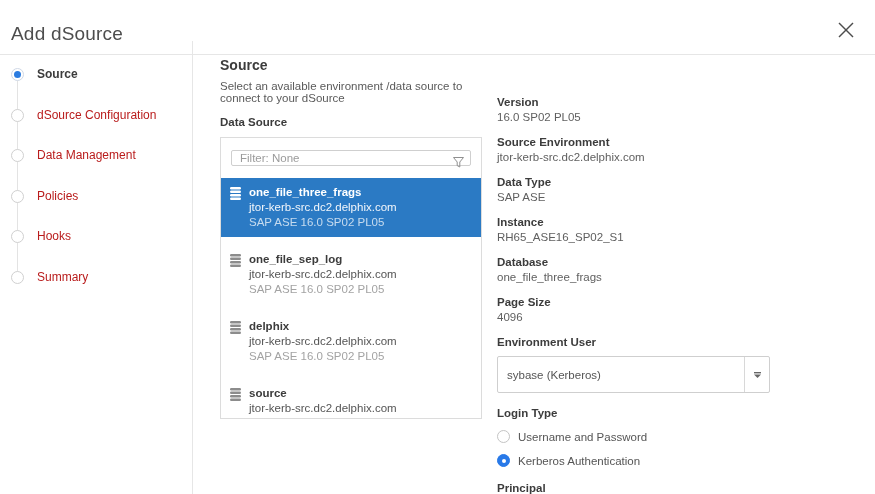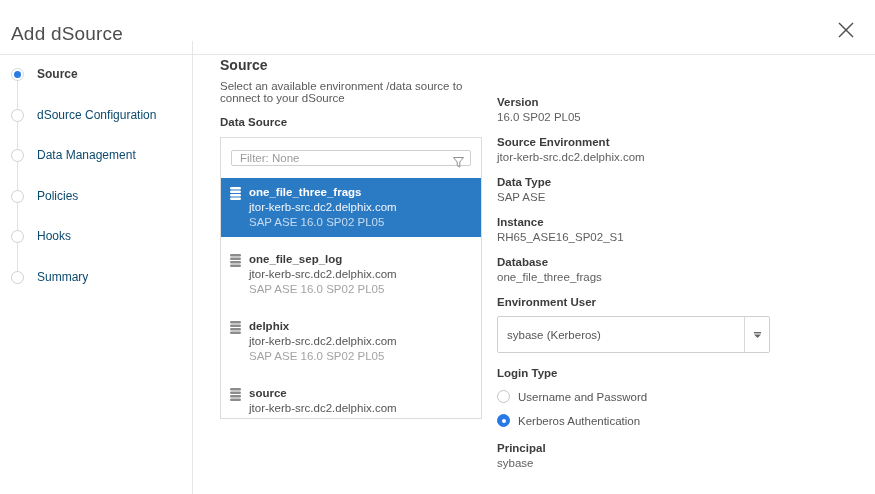--- a/index.html
+++ b/index.html
@@ -19,21 +19,21 @@
     border-right: 1px solid #e6e6e6; }
   .stepper .connector { position: absolute; left: 17px; top: 32px; width: 1px;
     height: 203px; background: #e3e3e3; }
   .step { position: absolute; left: 0; width: 193px; height: 16px;
     display: flex; align-items: center; cursor: pointer; }
   .step-circle { position: absolute; left: 11px; width: 13px; height: 13px;
     border-radius: 50%; background: #fff; border: 1px solid #d0d0d0; }
   .step.active .step-circle { border-color: #cfd8e6; }
   .step.active .step-circle::after { content: ""; position: absolute; left: 2px; top: 2px;
     width: 7px; height: 7px; border-radius: 50%; background: #2b7ce0; }
-  .step-label { position: absolute; left: 37px; font-size: 12px; color: #0c4a6e; }
+  .step-label { position: absolute; left: 37px; font-size: 12px; color: #b91c1c; }
   .step.active .step-label { font-weight: bold; color: #3c3c3c; }
 
   
   .main-col { position: absolute; left: 220px; top: 57px; width: 262px; }
   .section-heading { font-size: 14px; font-weight: bold; color: #3c3c3c; }
   .section-subtitle { margin-top: 7px; font-size: 11.5px; color: #5a5a5a; }
   .field-label { font-size: 11.5px; font-weight: bold; color: #3c3c3c; }
   .ds-label { margin-top: 12px; }
   .ds-listbox { margin-top: 9px; width: 262px; height: 282px;
     border: 1px solid #dcdcdc; background: #fff; overflow: hidden; }
@@ -198,20 +198,24 @@
     <div class="detail-value">SAP ASE</div>
   </div>
   <div class="detail-field">
     <div class="field-label">Instance</div>
     <div class="detail-value">RH65_ASE16_SP02_S1</div>
   </div>
   <div class="detail-field">
     <div class="field-label">Database</div>
     <div class="detail-value">one_file_three_frags</div>
   </div>
+  <div class="detail-field">
+    <div class="field-label">Page Size</div>
+    <div class="detail-value">4096</div>
+  </div>
 
   <div class="field-label">Environment User</div>
   <div class="select-box">
     <span class="select-value">sybase (Kerberos)</span>
     <span class="select-arrow-seg">
       <svg width="9" height="6" viewBox="0 0 9 6">
         <rect x="1" y="0" width="7" height="1.4" fill="#666"></rect>
         <path d="M1 2.4 L8 2.4 L4.5 6 Z" fill="#666"></path>
       </svg>
     </span>

